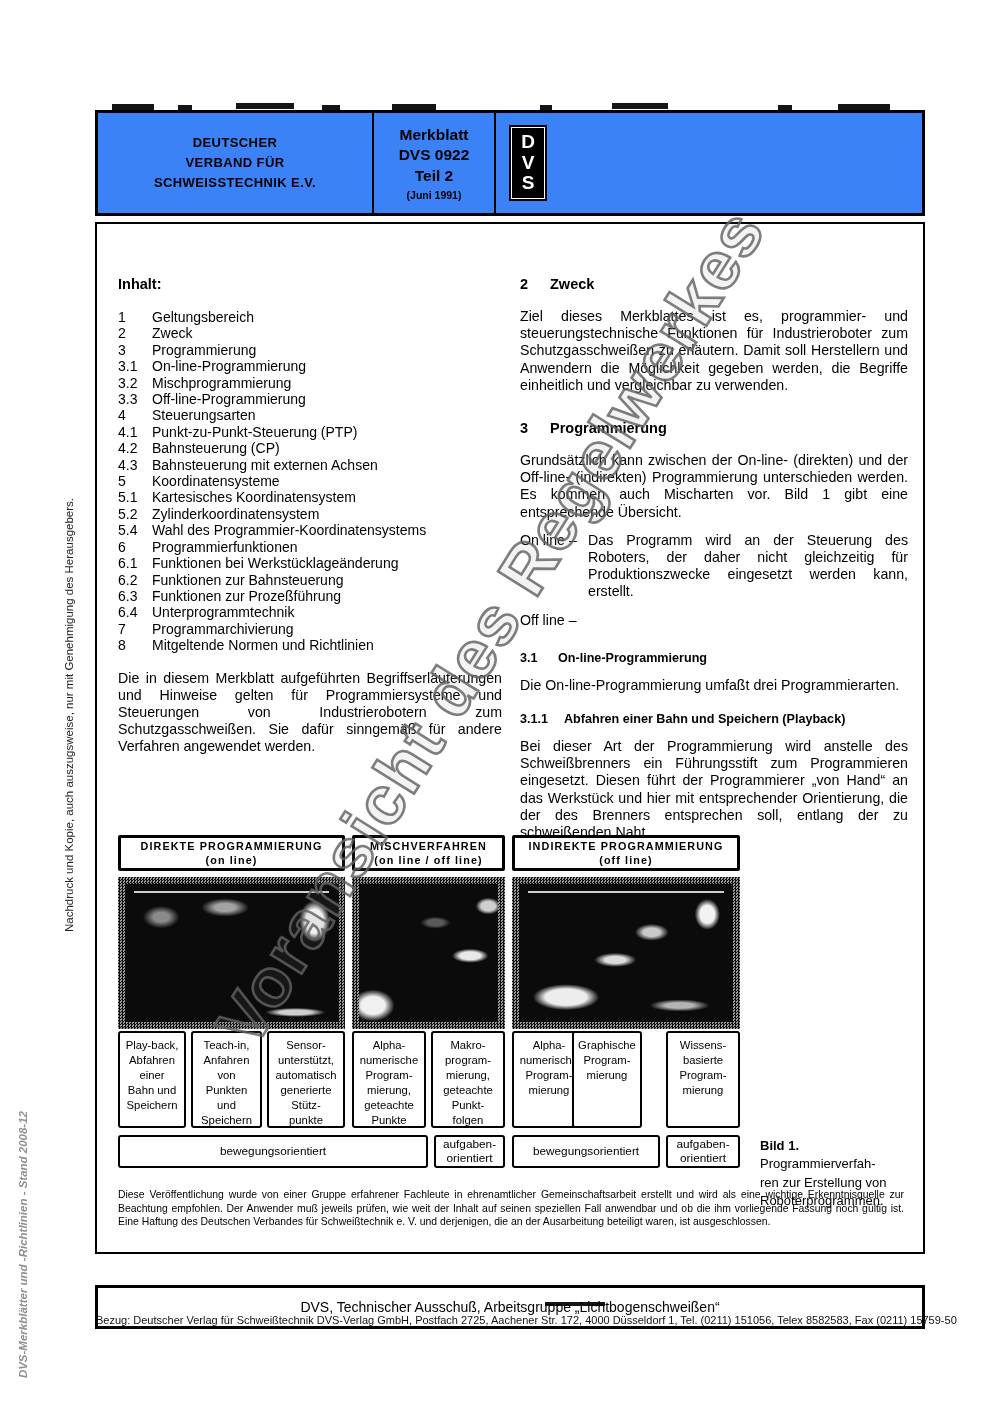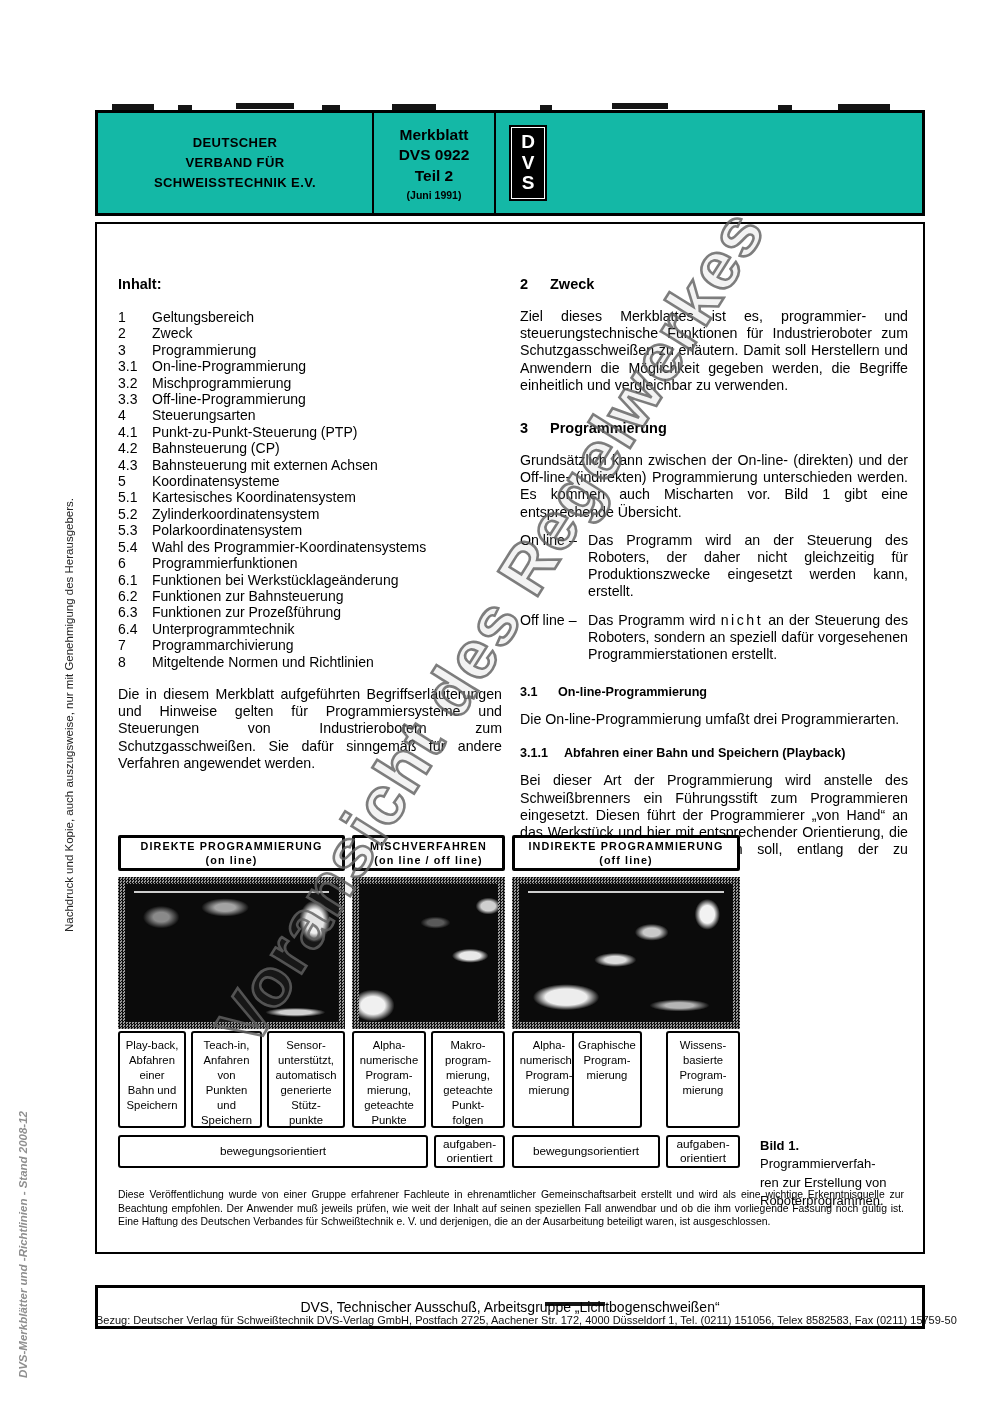--- a/index.html
+++ b/index.html
@@ -20,21 +20,21 @@
   #watermark{
     position:absolute;left:-20px;top:588px;width:1020px;text-align:center;
     transform:rotate(-58deg);transform-origin:center;
     font-size:68px;font-weight:bold;letter-spacing:2px;white-space:nowrap;
     color:rgba(140,140,140,0.10);
     -webkit-text-stroke:2.6px rgba(98,98,98,0.82);
     z-index:30;pointer-events:none;
   }
   
   #header{position:absolute;left:95px;top:110px;width:830px;height:106px;
-    border:3px solid #000;box-sizing:border-box;display:flex;background:#14b8a6;}
+    border:3px solid #000;box-sizing:border-box;display:flex;background:#3b82f6;}
   .hcell{box-sizing:border-box;display:flex;flex-direction:column;justify-content:center;align-items:center;}
   .hc1{width:276px;border-right:2px solid #000;}
   .hc1 div{font-weight:bold;font-size:13px;letter-spacing:0.4px;line-height:1.55;}
   .hc2{flex:1;border-right:2px solid #000;padding:2px 6px;}
   .t12{font-weight:bold;font-size:17px;line-height:1.22;text-align:center;}
   .t3{font-weight:bold;font-size:16.5px;margin-top:8px;text-align:center;}
   .hc3{width:122px;border-right:2px solid #000;}
   .hc3 .big{font-weight:bold;font-size:15.5px;line-height:1.3;text-align:center;}
   .hc3 .date{font-weight:bold;font-size:10.5px;margin-top:3px;}
   .hc4{width:64px;}
@@ -208,24 +208,20 @@
         </div>
       <div class="toc-row">
           <span class="toc-num">5.1</span>
           <span class="toc-label">Kartesisches Koordinatensystem</span>
         </div>
       <div class="toc-row">
           <span class="toc-num">5.2</span>
           <span class="toc-label">Zylinderkoordinatensystem</span>
         </div>
       <div class="toc-row">
-          <span class="toc-num">5.3</span>
-          <span class="toc-label">Polarkoordinatensystem</span>
-        </div>
-      <div class="toc-row">
           <span class="toc-num">5.4</span>
           <span class="toc-label">Wahl des Programmier-Koordinatensystems</span>
         </div>
       <div class="toc-row">
           <span class="toc-num">6</span>
           <span class="toc-label">Programmierfunktionen</span>
         </div>
       <div class="toc-row">
           <span class="toc-num">6.1</span>
           <span class="toc-label">Funktionen bei Werkstücklageänderung</span>
@@ -265,21 +261,20 @@
       <span class="num">3</span><span>Programmierung</span>
     </div>
     <div class="para">Grundsätzlich kann zwischen der On-line- (direkten) und der Off-line- (indirekten) Programmierung unterschieden werden. Es kommen auch Mischarten vor. Bild 1 gibt eine entsprechende Übersicht.</div>
 
     <div class="hang">
       <span class="hang-label">On line –</span>
       <span class="hang-text">Das Programm wird an der Steuerung des Roboters, der daher nicht gleichzeitig für Produktionszwecke eingesetzt werden kann, erstellt.</span>
     </div>
     <div class="hang">
       <span class="hang-label">Off line –</span>
-      <span class="hang-text"><span>Das Programm wird </span><span class="spaced">nicht</span><span> an der Steuerung des Roboters, sondern an speziell dafür vorgesehenen Programmierstationen erstellt.</span></span>
     </div>
 
     <div class="h-sub mt22">
       <span class="num">3.1</span><span>On-line-Programmierung</span>
     </div>
     <div class="para mt12">Die On-line-Programmierung umfaßt drei Programmierarten.</div>
 
     <div class="h-sub mt18">
       <span class="num-wide">3.1.1</span><span>Abfahren einer Bahn und Speichern (Playback)</span>
     </div>

